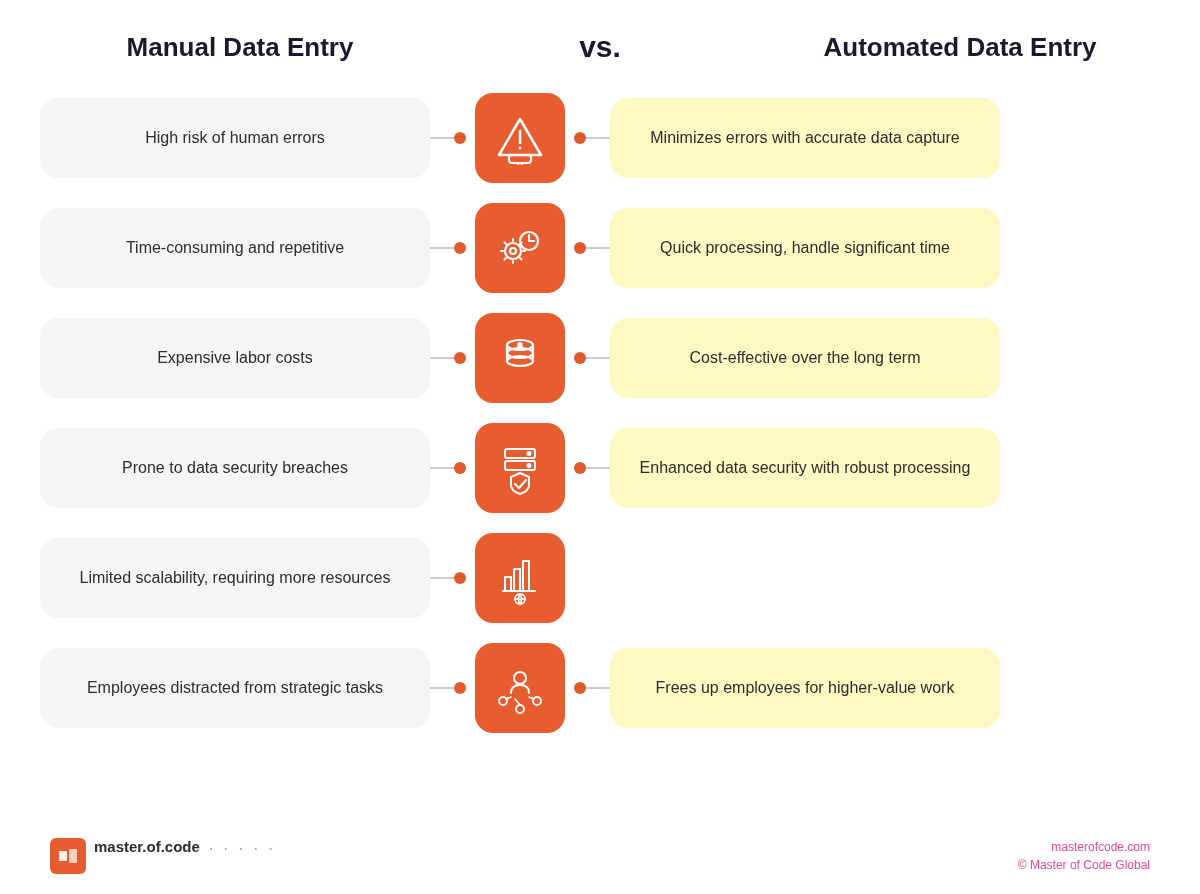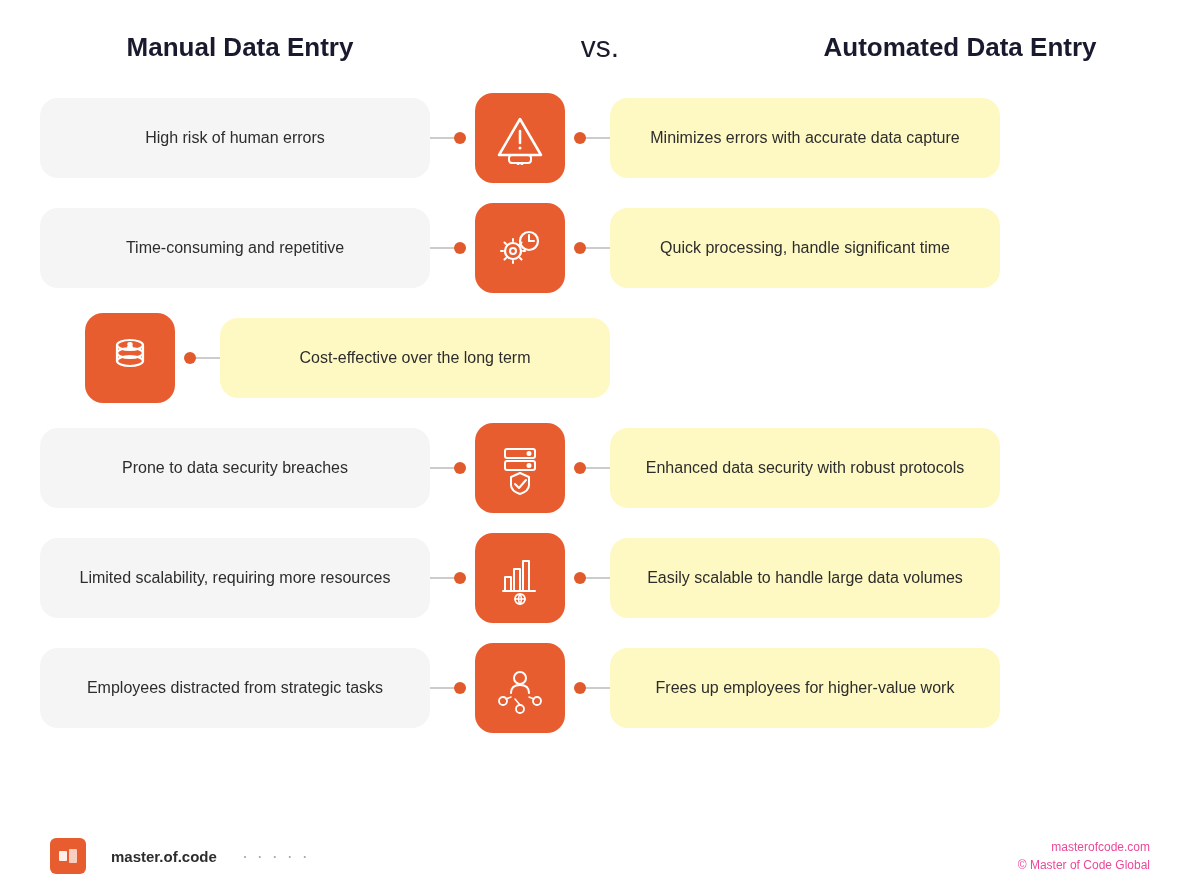--- a/index.html
+++ b/index.html
@@ -31,21 +31,21 @@
     .header-title {
       font-size: 26px;
       font-weight: 800;
       color: #1a1a2e;
       width: 340px;
       text-align: center;
     }
 
     .header-vs {
       font-size: 30px;
-      font-weight: 400;
+      font-weight: 700;
       color: #1a1a2e;
       text-align: center;
       width: 120px;
     }
 
     .comparison-table {
       flex: 1;
       display: flex;
       flex-direction: column;
       gap: 10px;
@@ -166,22 +166,21 @@
 
     .footer {
       display: flex;
       justify-content: space-between;
       align-items: center;
       padding: 10px 10px 0 10px;
     }
 
     .logo-area {
       display: flex;
-      align-items: center;
-      gap: 25px;
+      gap: 8px;
     }
 
     .logo-icon {
       width: 36px;
       height: 36px;
       background: #e85d2f;
       border-radius: 6px;
       display: flex;
       align-items: center;
       justify-content: center;
@@ -263,20 +262,24 @@
           </svg>
         </div>
       </div>
       <div class="right-box">
         <div class="right-dot"></div>
         <span>Quick processing, handle significant time</span>
       </div>
     </div>
 
     <div class="comparison-row">
+      <div class="left-box">
+        <span>Expensive labor costs</span>
+        <div class="left-dot"></div>
+      </div>
       <div class="center-icon-wrap">
         <div class="icon-box">
 
           <svg viewBox="0 0 54 54">
 
             <ellipse cx="27" cy="14" rx="13" ry="5" stroke="white" stroke-width="2.2" fill="none"></ellipse>
             <line x1="14" y1="14" x2="14" y2="22" stroke="white" stroke-width="2.2"></line>
             <line x1="40" y1="14" x2="40" y2="22" stroke="white" stroke-width="2.2"></line>
             <ellipse cx="27" cy="22" rx="13" ry="5" stroke="white" stroke-width="2.2" fill="none"></ellipse>
             <line x1="14" y1="22" x2="14" y2="30" stroke="white" stroke-width="2.2"></line>
@@ -309,21 +312,21 @@
             <circle cx="36" cy="12.5" r="1.5" fill="white"></circle>
             <circle cx="36" cy="24.5" r="1.5" fill="white"></circle>
 
             <path d="M27 32 L18 36 L18 44 Q18 50 27 53 Q36 50 36 44 L36 36 Z" stroke="white" stroke-width="2" fill="none"></path>
             <path d="M22 43 L26 47 L33 39" stroke="white" stroke-width="2" fill="none"></path>
           </svg>
         </div>
       </div>
       <div class="right-box">
         <div class="right-dot"></div>
-        <span>Enhanced data security with robust protocols</span>
+        <span>Enhanced data security with robust processing</span>
       </div>
     </div>
 
     <div class="comparison-row">
       <div class="left-box">
         <span>Limited scalability, requiring more resources</span>
         <div class="left-dot"></div>
       </div>
       <div class="center-icon-wrap">
         <div class="icon-box">
@@ -334,24 +337,20 @@
             <rect x="21" y="18" width="6" height="22" stroke="white" stroke-width="2" fill="none"></rect>
             <rect x="30" y="10" width="6" height="30" stroke="white" stroke-width="2" fill="none"></rect>
             <path d="M10 40 L42 40" stroke="white" stroke-width="2"></path>
 
             <circle cx="27" cy="48" r="5" stroke="white" stroke-width="1.8" fill="none"></circle>
             <line x1="22" y1="48" x2="32" y2="48" stroke="white" stroke-width="1.5"></line>
             <path d="M27 43 Q30 48 27 53" stroke="white" stroke-width="1.5" fill="none"></path>
             <path d="M27 43 Q24 48 27 53" stroke="white" stroke-width="1.5" fill="none"></path>
           </svg>
         </div>
-      </div>
-      <div class="right-box">
-        <div class="right-dot"></div>
-        <span>Easily scalable to handle large data volumes</span>
       </div>
     </div>
 
     <div class="comparison-row">
       <div class="left-box">
         <span>Employees distracted from strategic tasks</span>
         <div class="left-dot"></div>
       </div>
       <div class="center-icon-wrap">
         <div class="icon-box">

